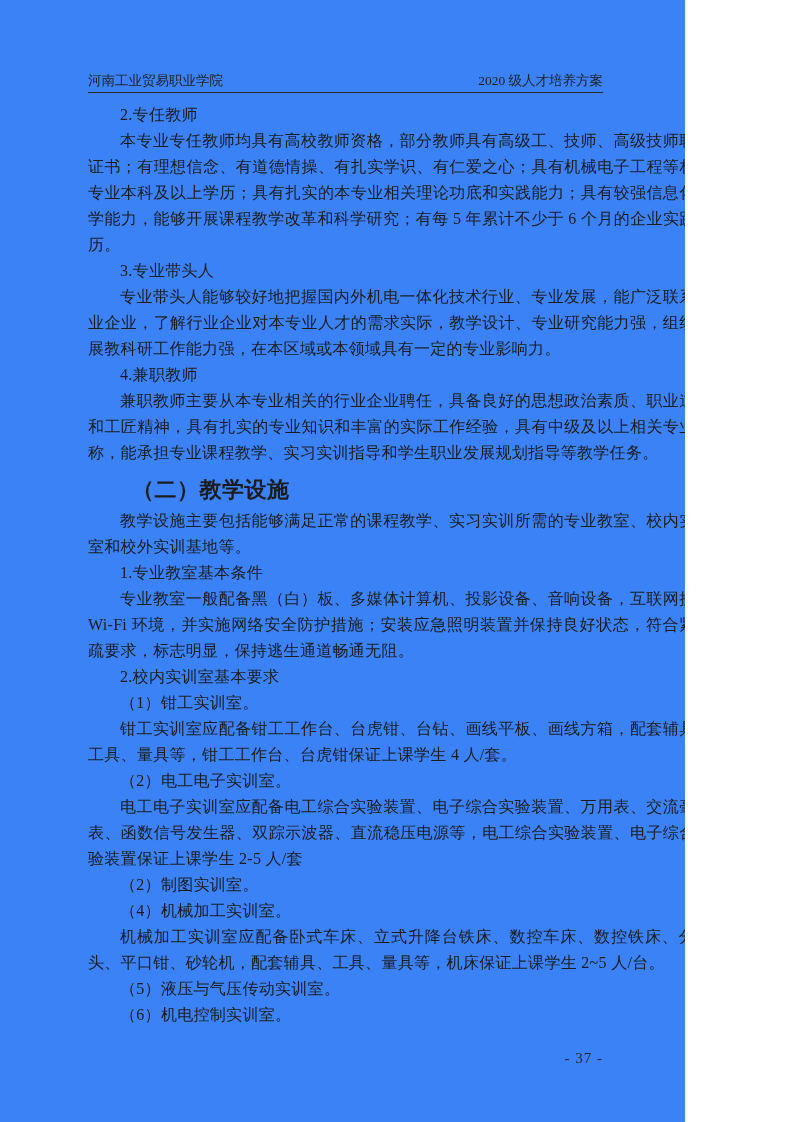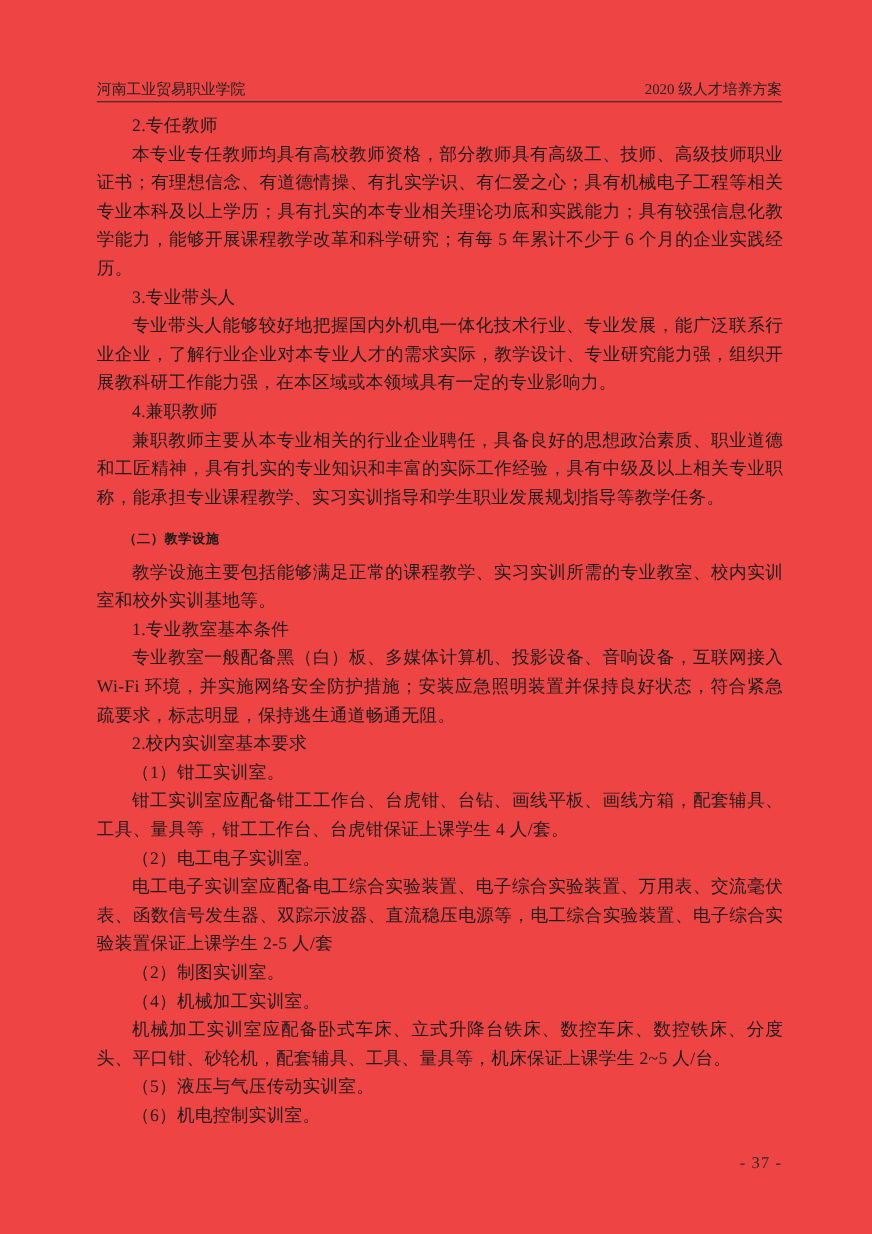--- a/index.html
+++ b/index.html
@@ -1,20 +1,20 @@
 <!DOCTYPE html>
 <html><head>
 <meta charset="utf-8">
 <style>
   html, body { margin: 0; padding: 0; background: #ffffff; }
   .page {
     position: relative;
-    width: 793px;
+    width: 685px;
     height: 1122px;
-    background: #ef4444;
+    background: #3b82f6;
     font-family: "Liberation Serif", "DejaVu Serif", serif;
     color: #1c1c1c;
     overflow: hidden;
     box-sizing: border-box;
   }
   .header {
     position: absolute;
     top: 72px;
     left: 88px;
     right: 82px;
@@ -35,21 +35,21 @@
     font-size: 16px;
     line-height: 26px;
     letter-spacing: 0.3px;
   }
   .content p { margin: 0; }
   .item  { text-indent: 2em; }
   .para  { text-indent: 2em; text-align: justify; }
   .h2 {
     text-indent: 2em;
     font-weight: bold;
-    font-size: 12px;
+    font-size: 22px;
     margin: 11px 0 5px 0 !important;
     letter-spacing: 0.5px;
   }
   .footer {
     position: absolute;
     top: 1022px;
     right: 82px;
     font-size: 15px;
     color: #2a2a2a;
     letter-spacing: 1px;

